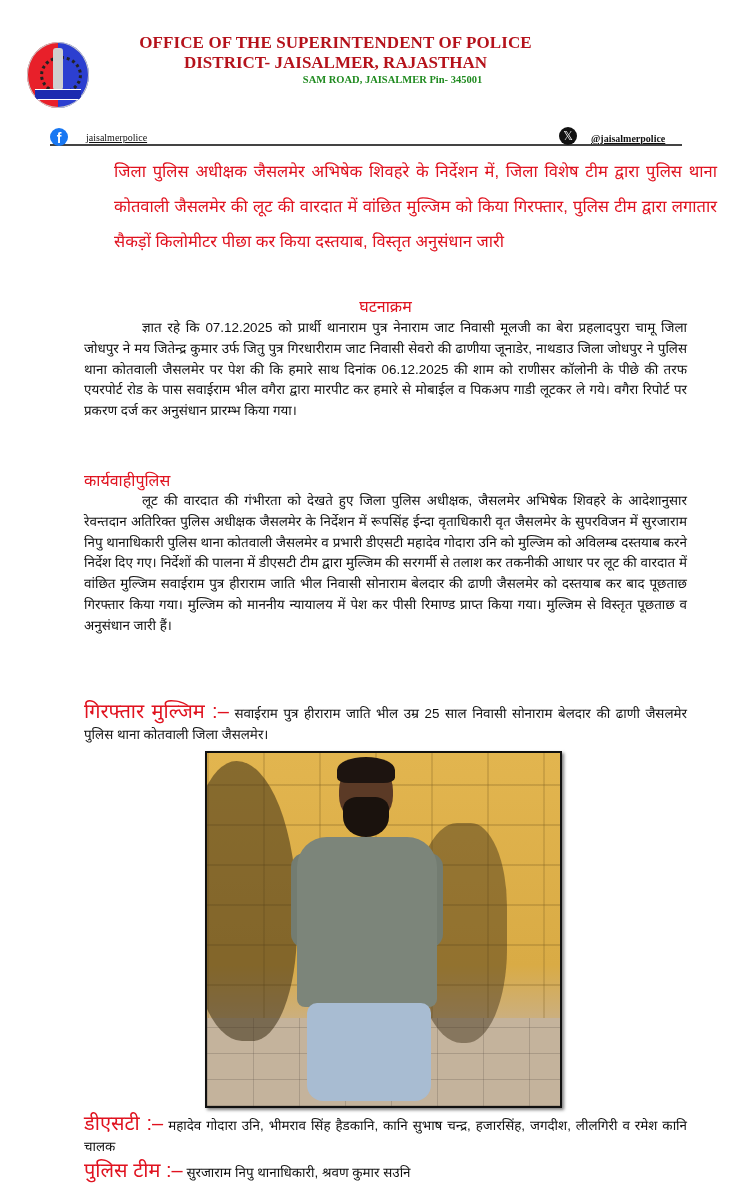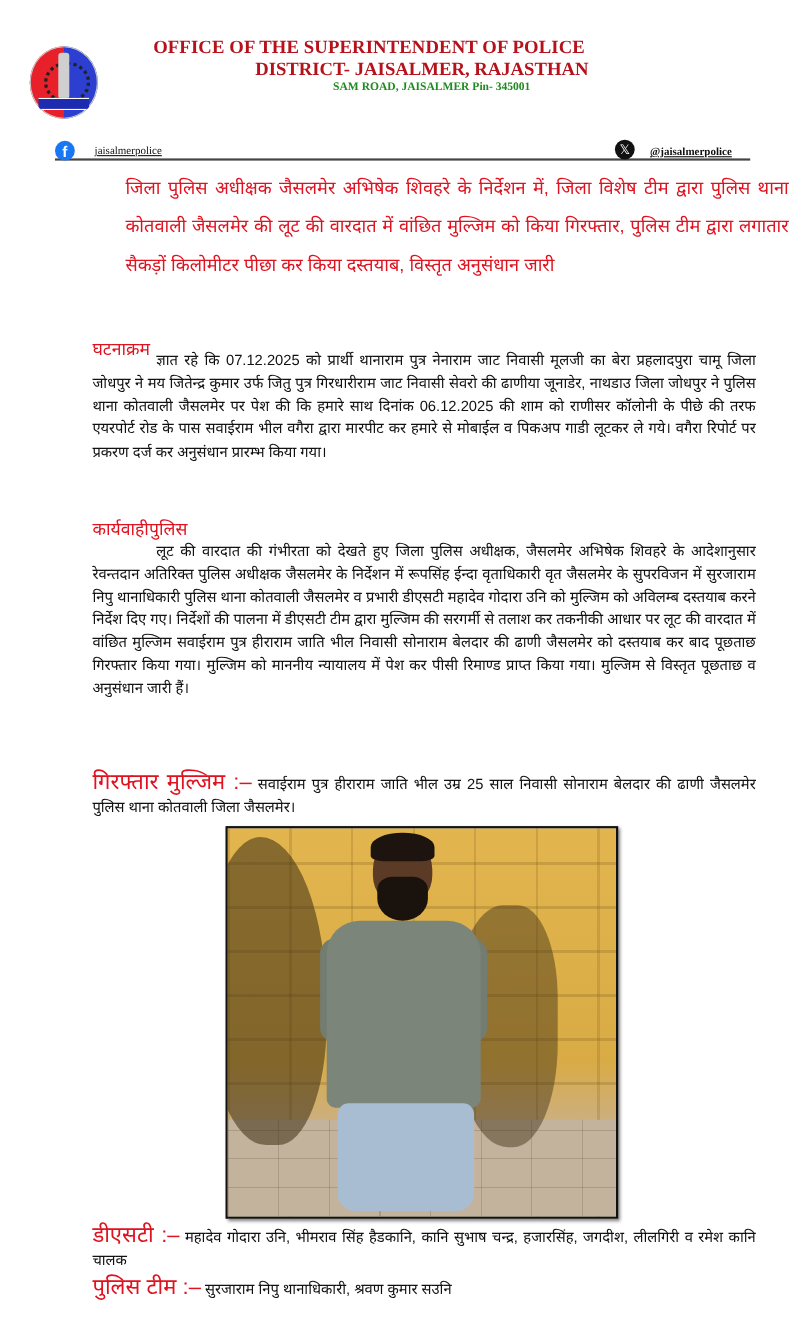--- a/index.html
+++ b/index.html
@@ -10,42 +10,42 @@
   .logo { position:absolute; left:27px; top:42px; width:62px; height:66px; border-radius:50%;
           background:linear-gradient(90deg,#e8202a 0 50%,#2c3fd0 50% 100%); overflow:hidden;
           box-shadow:0 0 0 1px #c9c9c9 inset; }
   .logo .emblem { position:absolute; left:26px; top:6px; width:10px; height:42px; background:#cfcfcf; border-radius:3px; }
   .logo .ring { position:absolute; left:13px; top:14px; width:36px; height:32px; border:3px dotted #222; border-radius:50%; }
   .logo .band { position:absolute; left:8px; top:47px; width:46px; height:9px; background:#1c2bb0; border-top:1px solid #fff; border-bottom:1px solid #fff; }
 
   .org-title { position:absolute; left:0; width:671px; text-align:center; font-family:"Liberation Serif","DejaVu Serif",serif;
                font-weight:bold; color:#b5121b; margin:0; }
   .t1 { top:33px; font-size:17px; letter-spacing:0.1px; }
-  .t2 { top:53px; font-size:17px;padding-left:48px; }
+  .t2 { top:53px; font-size:17px; }
   .sub { position:absolute; left:0; width:729px; text-align:center; font-family:"Liberation Serif","DejaVu Serif",serif;
          font-weight:bold; font-size:10.5px;padding-left:28px; }
   .s1 { top:74px; color:#1f8a1f; }
   .s2 { top:87px; color:#1f8a1f; }
   .s3 { top:100px; color:#2222c8; }
 
   .social-row { position:absolute; left:50px; top:127px; width:632px; height:20px; }
   .social-line { position:absolute; left:0; right:0; top:17px; height:1.5px; background:#444; }
   .fb-icon { position:absolute; left:0; top:1px; width:18px; height:18px; border-radius:50%; background:#1877f2; color:#fff;
              font-weight:bold; font-size:14px; text-align:center; line-height:20px; font-family:"Liberation Sans",sans-serif; }
   .fb-handle { position:absolute; left:36px; top:5px; font-family:"Liberation Serif",serif; font-weight:normal; font-size:10px;
                text-decoration:underline; color:#111; }
   .x-icon { position:absolute; left:509px; top:0px; width:18px; height:18px; border-radius:50%; background:#111; color:#fff;
             font-size:12px; text-align:center; line-height:18px; }
   .x-handle { position:absolute; left:541px; top:6px; font-family:"Liberation Serif",serif; font-weight:bold; font-size:10px;
               text-decoration:underline; color:#111; }
 
   .content { position:absolute; left:84px; width:603px; }
   .headline { top:154px; color:#e0121f; font-size:16.5px; line-height:35px; text-align:justify;margin-left:30px; }
   .sec-head { color:#e0121f; font-size:16px; }
-  .h-ghatna { top:306px; }
+  .h-ghatna { top:295px;text-align:center; }
   .para { font-size:13.4px; line-height:20.8px; text-align:justify; color:#111; }
   .p1 { top:318px; }
   .h-karyavahi { top:469px; }
   .p2 { top:491px; }
   .arrest { top:701px; font-size:13.4px; line-height:21px; text-align:justify; }
   .red-label { color:#e0121f; font-size:20px; }
   .indent { display:inline-block; width:58px; }
 
   .photo { position:absolute; left:205px; top:751px; width:353px; height:353px; border:2.5px solid #111;
            box-shadow:2px 2px 3px rgba(0,0,0,0.5); overflow:hidden;

